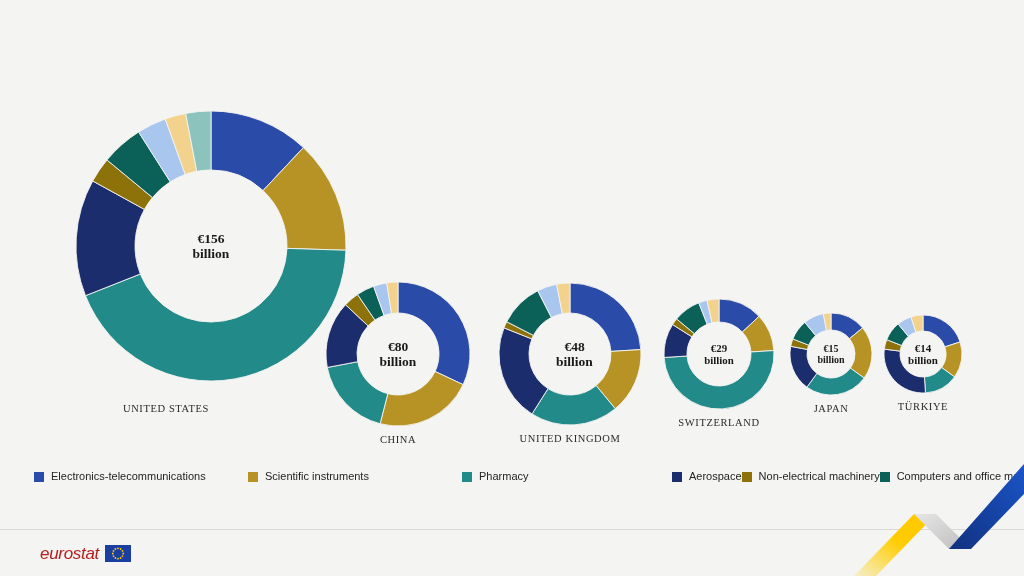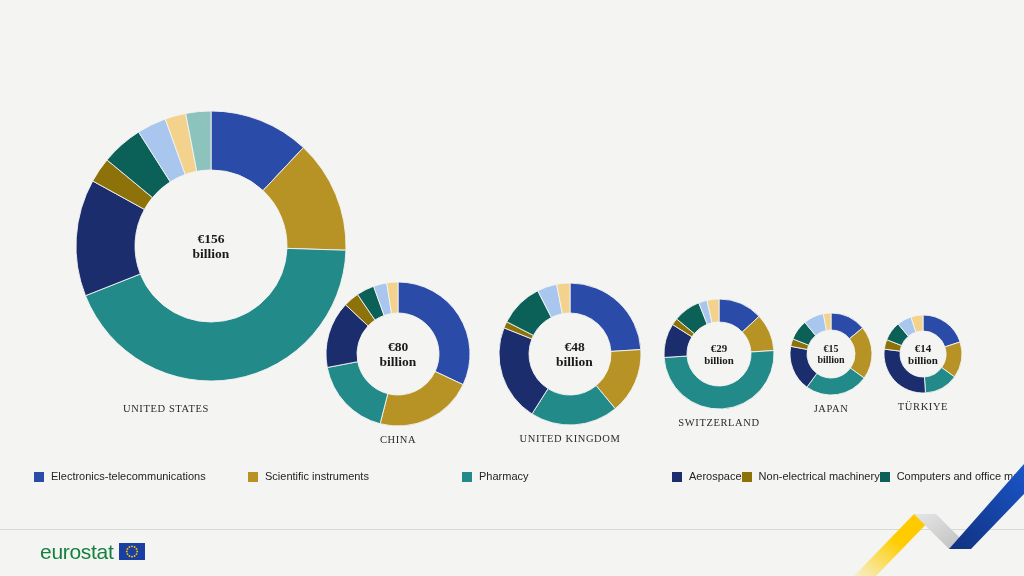--- a/index.html
+++ b/index.html
@@ -129,24 +129,25 @@
   }
   .brand {
     position: absolute;
     left: 40px;
     bottom: 14px;
     display: flex;
     align-items: center;
     gap: 6px;
   }
   .brand-word {
-    font-size: 21px;
-    color: #15803d;
+    font-size: 17px;
+    color: #b91c1c;
     letter-spacing: -0.3px;
     line-height: 1;
+    font-style: italic;
   }
   .eu-flag {
     width: 26px;
     height: 17px;
     background: #1b3fa0;
     position: relative;
     display: block;
   }
   .decor {
     position: absolute;

